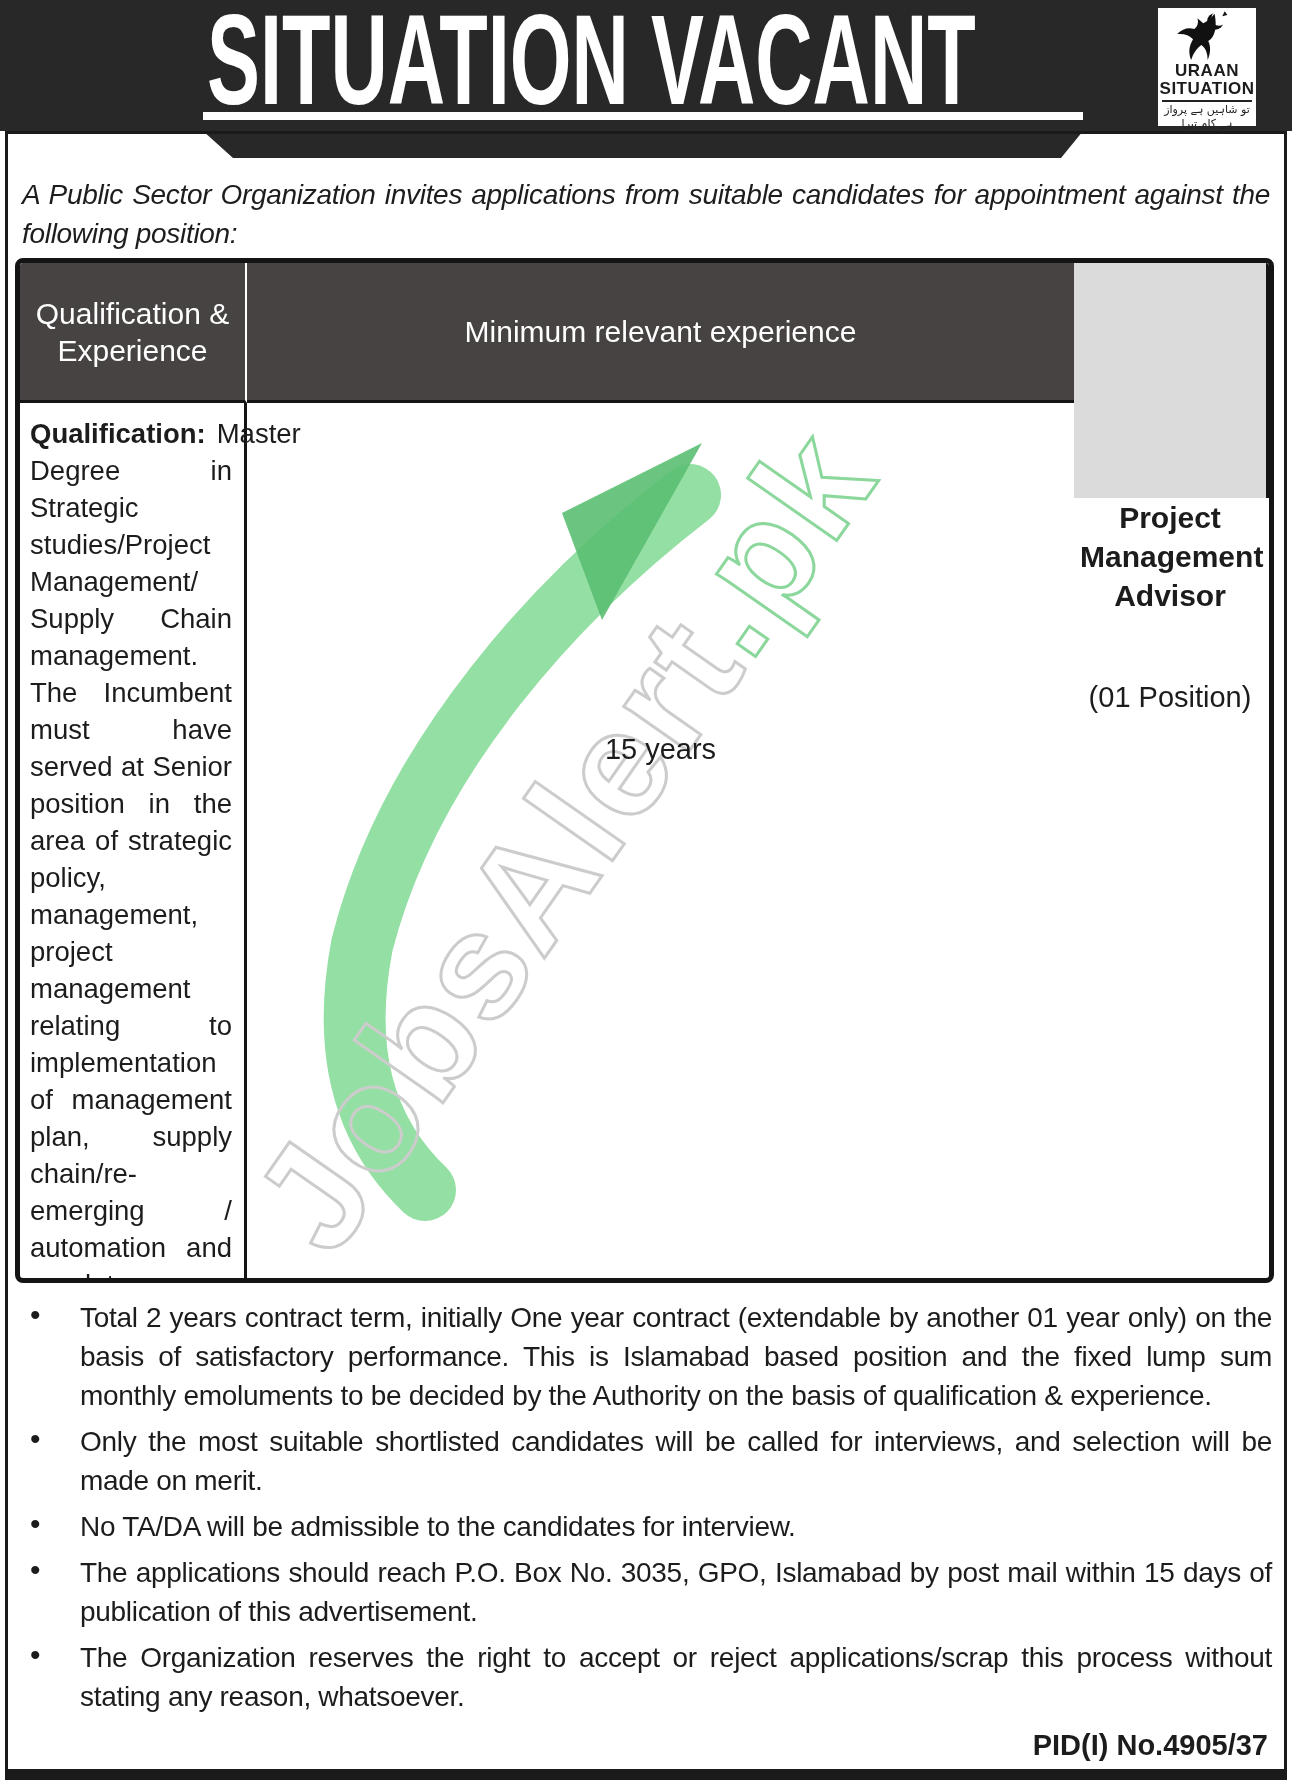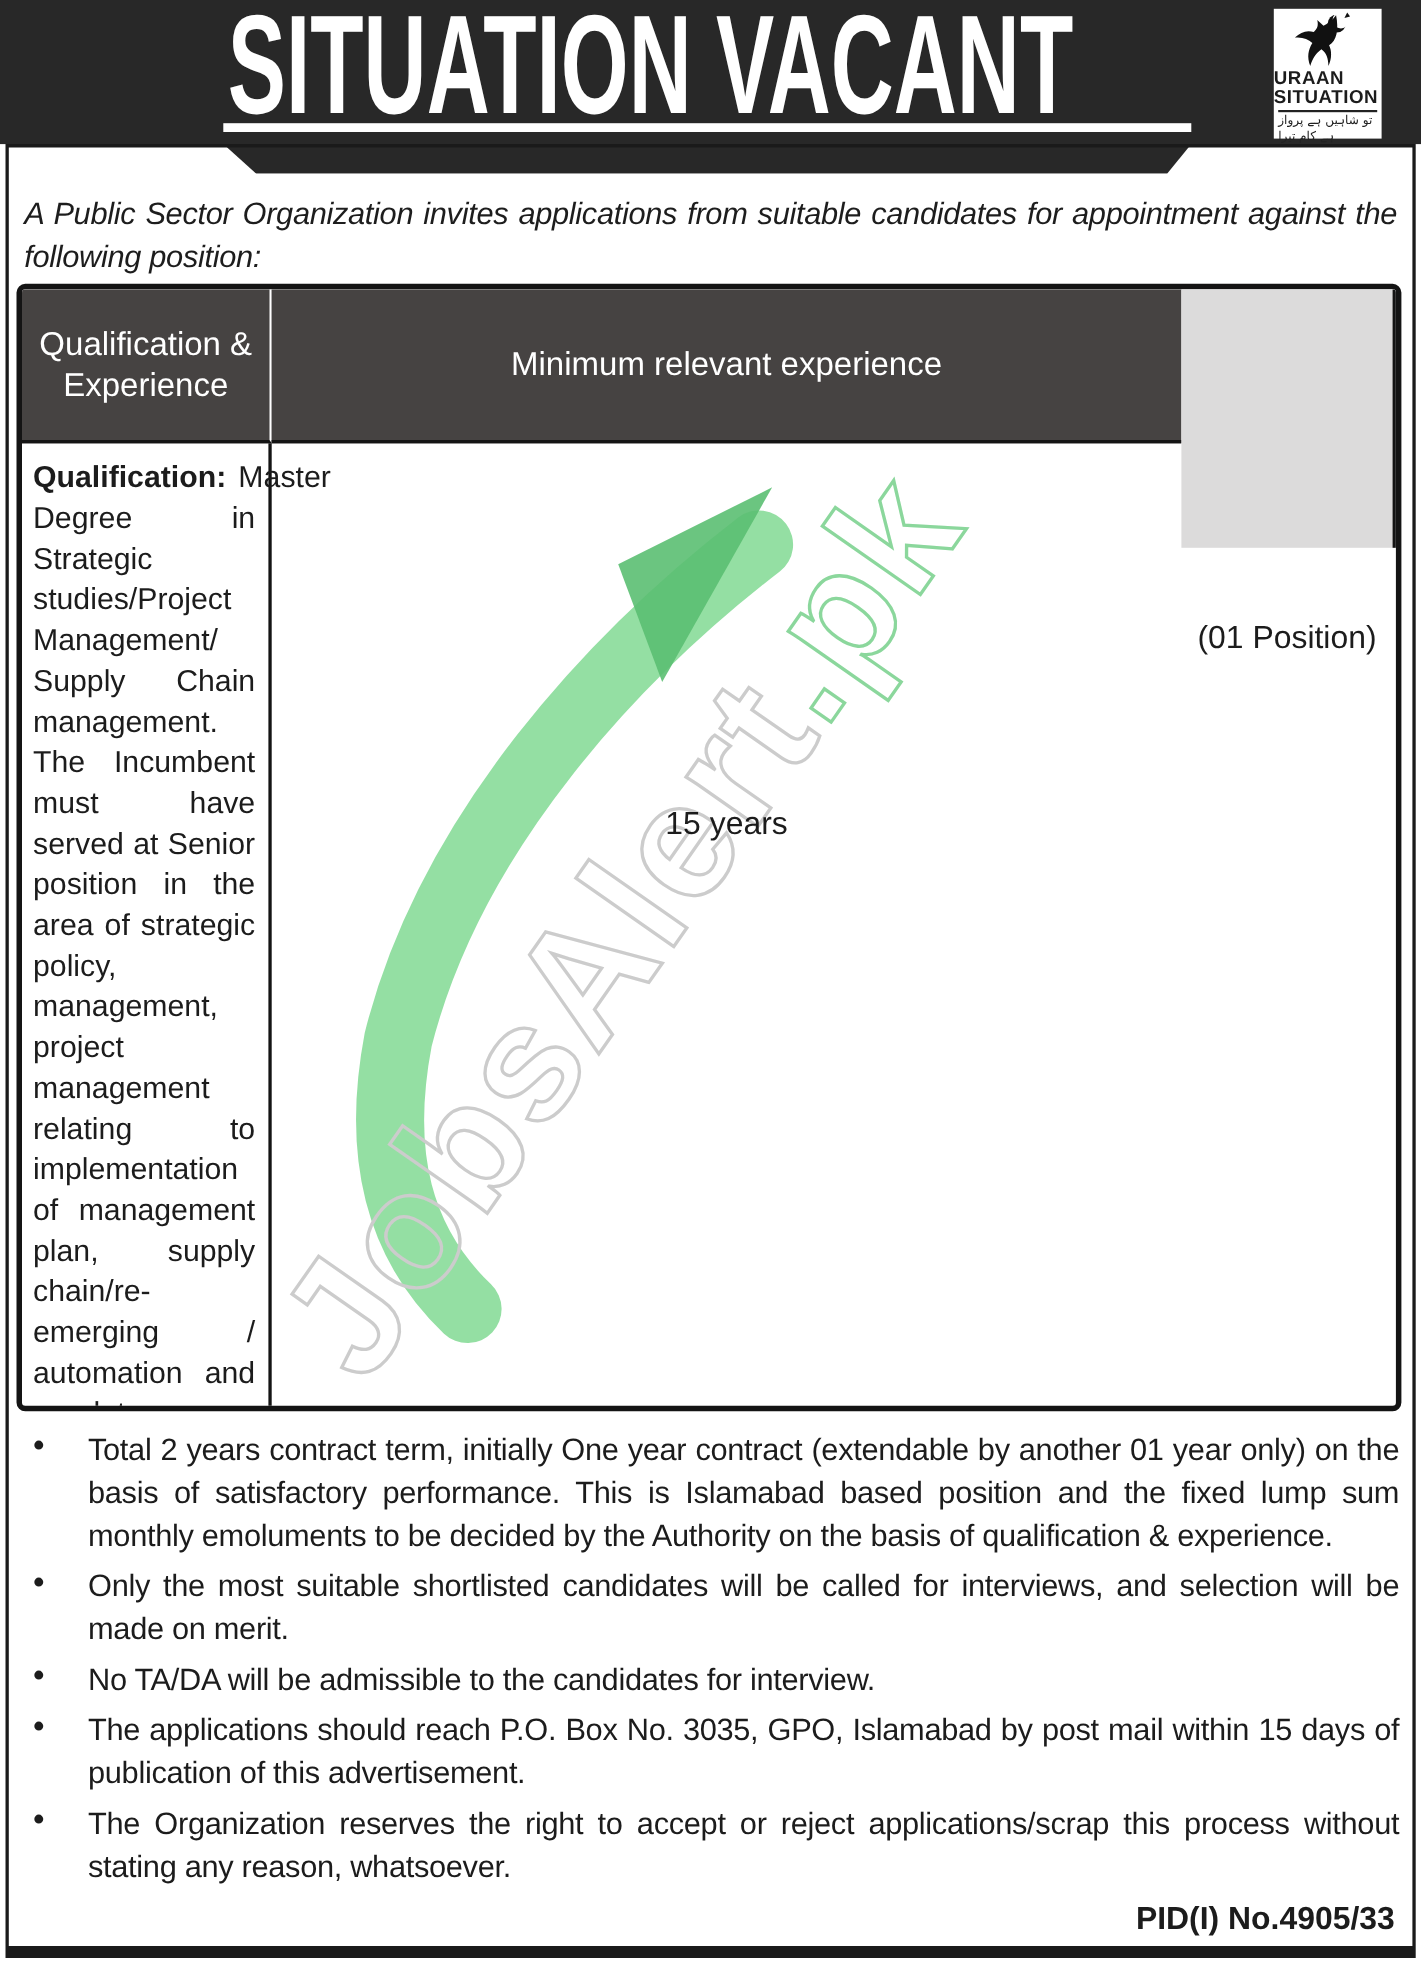--- a/index.html
+++ b/index.html
@@ -10,21 +10,21 @@
   .banner{position:absolute;top:0;left:0;width:1292px;height:131px;background:#282828;}
   .title{position:absolute;top:-6px;left:0;width:1090px;text-align:center;color:#ffffff;
          font-size:128px;line-height:131px;font-weight:bold;white-space:nowrap;
          transform:scaleX(0.62);transform-origin:50% 0;}
   .title-rule{position:absolute;left:203px;top:112px;width:880px;height:8px;background:#ffffff;}
   .ribbon{position:absolute;left:203px;top:131px;width:880px;height:27px;background:#282828;
           clip-path:polygon(0 0,100% 0,calc(100% - 22px) 100%,30px 100%);}
 
   
   .logo{position:absolute;top:8px;right:36px;width:98px;height:118px;background:#ffffff;
-        text-align:left;padding-top:2px;box-sizing:border-box;}
+        text-align:center;padding-top:2px;box-sizing:border-box;}
   .logo svg{display:block;margin:0 auto;}
   .logo-line{font-weight:bold;font-size:17px;line-height:18px;letter-spacing:.5px;color:#1c1c1c;}
   .logo-urdu{font-size:11px;line-height:14px;border-top:2px solid #222;margin:2px 4px 0;
              padding-top:1px;font-family:"DejaVu Sans",sans-serif;direction:rtl;color:#222;}
 
   
   .frame{position:absolute;top:131px;left:5px;right:5px;bottom:5px;
          border:3px solid #1a1a1a;border-bottom-width:11px;pointer-events:none;}
 
   
@@ -100,20 +100,21 @@
 
   <div class="frame"></div>
 
   <p class="intro">A Public Sector Organization invites applications from suitable candidates for appointment against the following position:</p>
 
   <div class="jobtable">
     <div class="th th-sep">Qualification &amp; Experience</div>
     <div class="th">Minimum relevant experience</div>
 
     <div class="td-position td-sep">
+      <div class="pos-name">Project Management Advisor</div>
       <div class="pos-count">(01 Position)</div>
     </div>
 
     <div class="td-qual td-sep">
       <p style="margin:0;">
         <span class="ul3 lblgap">Qualification:</span><span>Master Degree in Strategic studies/Project Management/ Supply Chain management.</span>
       </p>
       <p style="margin:0;">The Incumbent must have served at Senior position in the area of strategic policy, management, project management relating to implementation of management plan, supply chain/re-emerging / automation and regulatory compliance etc. The Incumbent must have served in senior strategic management and planning positions.</p>
       <p style="margin:0;">
         <span class="ul3">Role &amp; Responsibilities:</span>
@@ -171,15 +172,15 @@
     <div class="note">
       <span class="ndot">•</span>
       <span class="ntxt">The applications should reach P.O. Box No. 3035, GPO, Islamabad by post mail within 15 days of publication of this advertisement.</span>
     </div>
     <div class="note">
       <span class="ndot">•</span>
       <span class="ntxt">The Organization reserves the right to accept or reject applications/scrap this process without stating any reason, whatsoever.</span>
     </div>
   </div>
 
-  <div class="pid">PID(I) No.4905/33</div>
+  <div class="pid">PID(I) No.4905/37</div>
 
 </div>
 
 </body></html>

